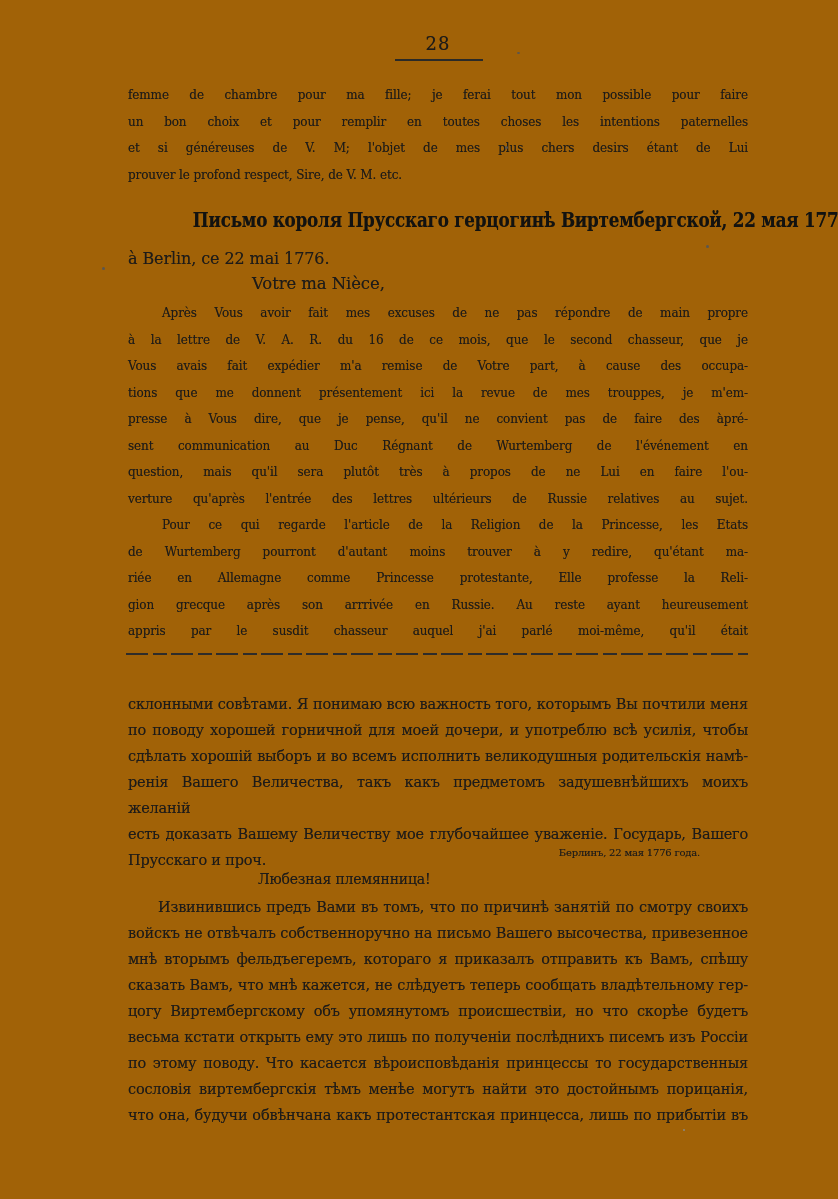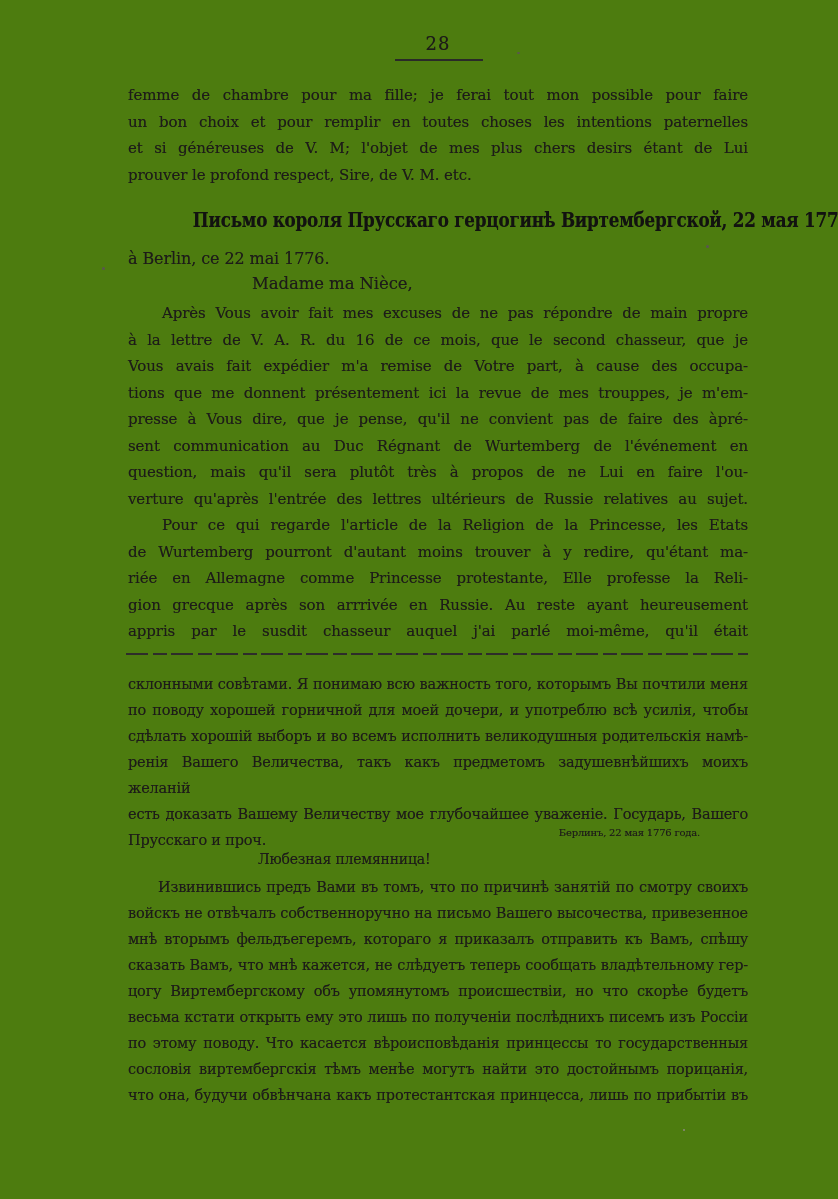--- a/index.html
+++ b/index.html
@@ -1,41 +1,41 @@
 <!DOCTYPE html>
 <html><head>
 <meta charset="utf-8">
 <style>
   html, body { margin: 0; padding: 0; background: #e8e6e1; }
   .page {
     position: relative;
     width: 838px;
     height: 1199px;
     margin: 0 auto;
-    background: #4d7c0f;
+    background: #a16207;
     color: #1d1b19;
     font-family: "DejaVu Serif", "Liberation Serif", serif;
     overflow: hidden;
     text-shadow: 0 0 0.5px rgba(30,28,25,0.55);
   }
 
   
   .pageno {
     position: absolute; top: 33px; left: 128px; width: 620px;
     text-align: center; font-size: 18px; letter-spacing: 1px;
   }
   .pageno-rule {
     position: absolute; top: 59px; left: 395px; width: 88px; height: 2px;
     background: #2a2a28;
   }
 
   
   .block { position: absolute; left: 128px; width: 620px; }
-  .fr { font-size: 15px; line-height: 26.5px; letter-spacing: -0.1px; }
-  .ru { font-size: 14.5px; line-height: 26px;  letter-spacing: -0.2px; }
+  .fr { font-size: 12px; line-height: 26.5px; letter-spacing: -0.1px; }
+  .ru { font-size: 14.5px; line-height: 26px;  letter-spacing: -0.2px; margin-top: 20px; }
 
   .tline { text-align: justify; text-align-last: justify; }
   .tline.last { text-align-last: left; }
   .fr .tline.ind { padding-left: 34px; }
   .ru .tline.ind { padding-left: 30px; }
 
   #cont { top: 82px; }
   #fp1  { top: 300px; }
   #fp2  { top: 512px; }
   #rp1  { top: 671px; }
@@ -101,21 +101,21 @@
       <div class="tline">un bon choix et pour remplir en toutes choses les intentions paternelles</div>
       <div class="tline">et si généreuses de V. M; l'objet de mes plus chers desirs étant de Lui</div>
       <div class="tline last">prouver le profond respect, Sire, de V. M. etc.</div>
     </div>
 
   <div class="heading-wrap">
     <span class="heading">Письмо короля Прусскаго герцогинѣ Виртембергской, 22 мая 1776 г.</span>
   </div>
 
   <div class="dateline fr">à Berlin, ce 22 mai 1776.</div>
-  <div class="salutation fr">Madame ma Nièce,</div>
+  <div class="salutation fr">Votre ma Nièce,</div>
 
   <div class="block fr" id="fp1">
       <div class="tline ind">Après Vous avoir fait mes excuses de ne pas répondre de main propre</div>
       <div class="tline">à la lettre de V. A. R. du 16 de ce mois, que le second chasseur, que je</div>
       <div class="tline">Vous avais fait expédier m'a remise de Votre part, à cause des occupa-</div>
       <div class="tline">tions que me donnent présentement ici la revue de mes trouppes, je m'em-</div>
       <div class="tline">presse à Vous dire, que je pense, qu'il ne convient pas de faire des àpré-</div>
       <div class="tline">sent communication au Duc Régnant de Wurtemberg de l'événement en</div>
       <div class="tline">question, mais qu'il sera plutôt très à propos de ne Lui en faire l'ou-</div>
       <div class="tline">verture qu'après l'entrée des lettres ultérieurs de Russie relatives au sujet.</div>

